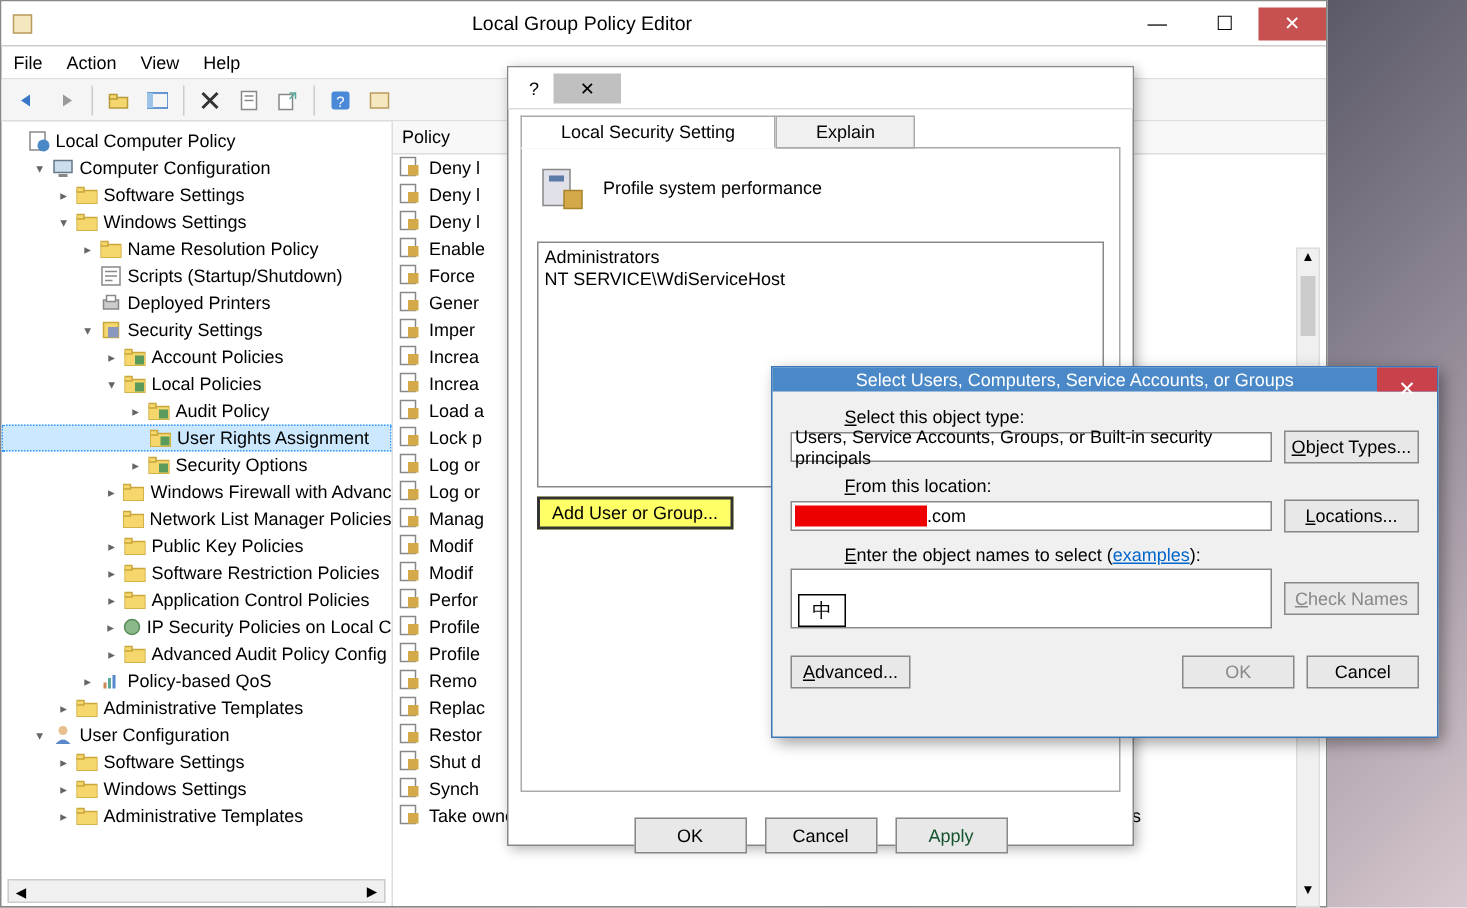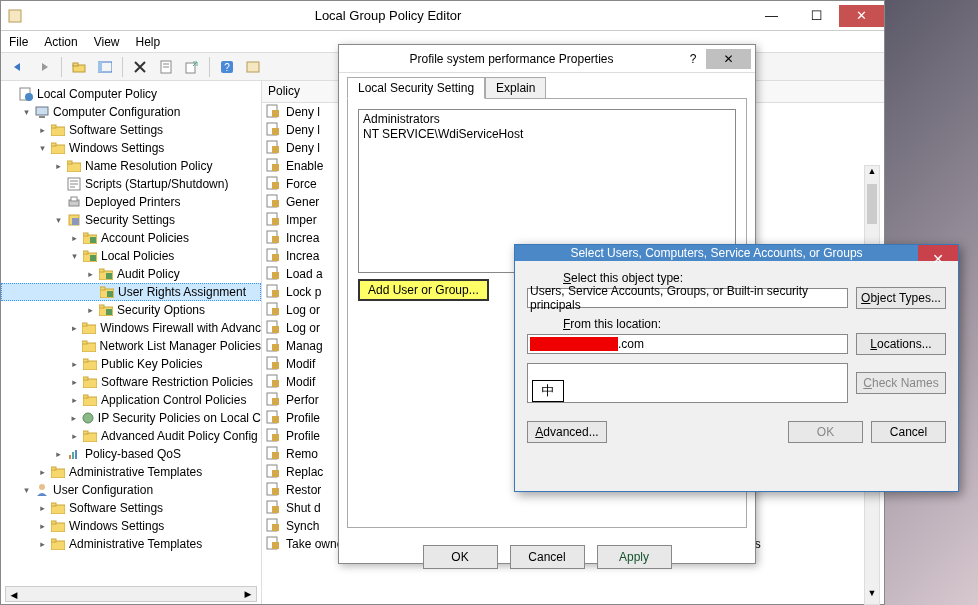--- a/index.html
+++ b/index.html
@@ -41,21 +41,21 @@
 .policy-row .pname { flex: 1; white-space: nowrap; overflow: hidden; }
 .policy-row .psec { width: 200px; white-space: nowrap; overflow: hidden; }
 
 
 .prop-dialog { position: absolute; left: 338px; top: 44px; width: 418px; height: 520px; background: #fff; border: 1px solid #888; box-shadow: 2px 2px 8px rgba(0,0,0,0.3); }
 .prop-title { height: 28px; background: #fff; display: flex; align-items: center; padding: 0 4px; border-bottom: 1px solid #ddd; }
 .prop-title .ptitle { flex: 1; text-align: center; }
 .prop-title .help { width: 26px; text-align: center; cursor: pointer; }
 .prop-title .pclose { width: 45px; height: 20px; background: #c0c0c0; text-align: center; line-height: 20px; cursor: pointer; }
 .prop-tabs { display: flex; padding: 4px 8px 0 8px; }
-.prop-tab { padding: 3px 10px; border: 1px solid #aaa; background: #fff; cursor: pointer; font-size: 12px; }
+.prop-tab { padding: 3px 26px; border: 1px solid #aaa; background: #fff; cursor: pointer; font-size: 12px; }
 .prop-tab.active { border-bottom: 1px solid #fff; position: relative; z-index: 2; }
 .prop-tab:not(.active) { background: #f0f0f0; }
 .prop-body { margin: 0 8px 8px 8px; border: 1px solid #aaa; position: relative; top: -1px; padding: 10px; height: 430px; }
 .prop-heading { display: flex; align-items: center; margin-bottom: 20px; }
 .prop-heading .phicon { width: 32px; height: 32px; margin-right: 12px; }
 .member-list { width: 100%; height: 164px; border: 1px solid #888; padding: 2px 4px; background: #fff; overflow: auto; }
 .member-list div { line-height: 15px; }
 .prop-btn-row { display: flex; gap: 8px; margin-top: 6px; }
 .prop-btn { padding: 2px 8px; border: 1px solid #888; background: #e8e8e8; cursor: pointer; min-width: 110px; text-align: right; }
 .prop-btn.hl { background: #ffff66; border: 2px solid #333; font-weight: normal; }
@@ -650,29 +650,38 @@
         <div class="up">▲</div>
         <div class="thumb"></div>
         <div class="dn" style="position:absolute;bottom:0;width:100%">▼</div>
       </div>
     </div>
   </div>
 </div>
 
 <div class="prop-dialog">
   <div class="prop-title">
-    <span class="ptitle">Profile system performance Properties</span>
     <span class="help">?</span>
     <span class="pclose">✕</span>
   </div>
   <div class="prop-tabs">
     <div class="prop-tab active">Local Security Setting</div>
     <div class="prop-tab">Explain</div>
   </div>
   <div class="prop-body">
+    <div class="prop-heading">
+      <span class="phicon">
+        <svg width="32" height="32">
+            <rect x="4" y="4" width="18" height="24" fill="#e0e0e8" stroke="#888"></rect>
+            <rect x="8" y="8" width="10" height="4" fill="#5a7aa8"></rect>
+            <rect x="18" y="18" width="12" height="12" fill="#d4a94a" stroke="#a8842a"></rect>
+          </svg>
+      </span>
+      <span>Profile system performance</span>
+    </div>
     <div class="member-list">
       <div>Administrators</div>
       <div>NT SERVICE\WdiServiceHost</div>
     </div>
     <div class="prop-btn-row">
       <div class="prop-btn hl">Add User or Group...</div>
     </div>
   </div>
   <div class="prop-foot">
     <div class="std-btn">OK</div>
@@ -695,20 +704,21 @@
       <div class="sel-btn"><u>O</u>bject Types...</div>
     </div>
     <div class="sel-label"><u>F</u>rom this location:</div>
     <div class="sel-row">
       <div class="sel-field">
           <span class="red"></span>
           <span>.com</span>
         </div>
       <div class="sel-btn"><u>L</u>ocations...</div>
     </div>
+    <div class="sel-label"><u>E</u>nter the object names to select (<a class="link">examples</a>):</div>
     <div class="sel-row">
       <div class="sel-textarea">
         <div class="ime-box">中</div>
       </div>
       <div class="sel-btn dis"><u>C</u>heck Names</div>
     </div>
   </div>
   <div class="sel-foot">
     <div class="sel-btn" style="width:80px"><u>A</u>dvanced...</div>
     <div class="right">

